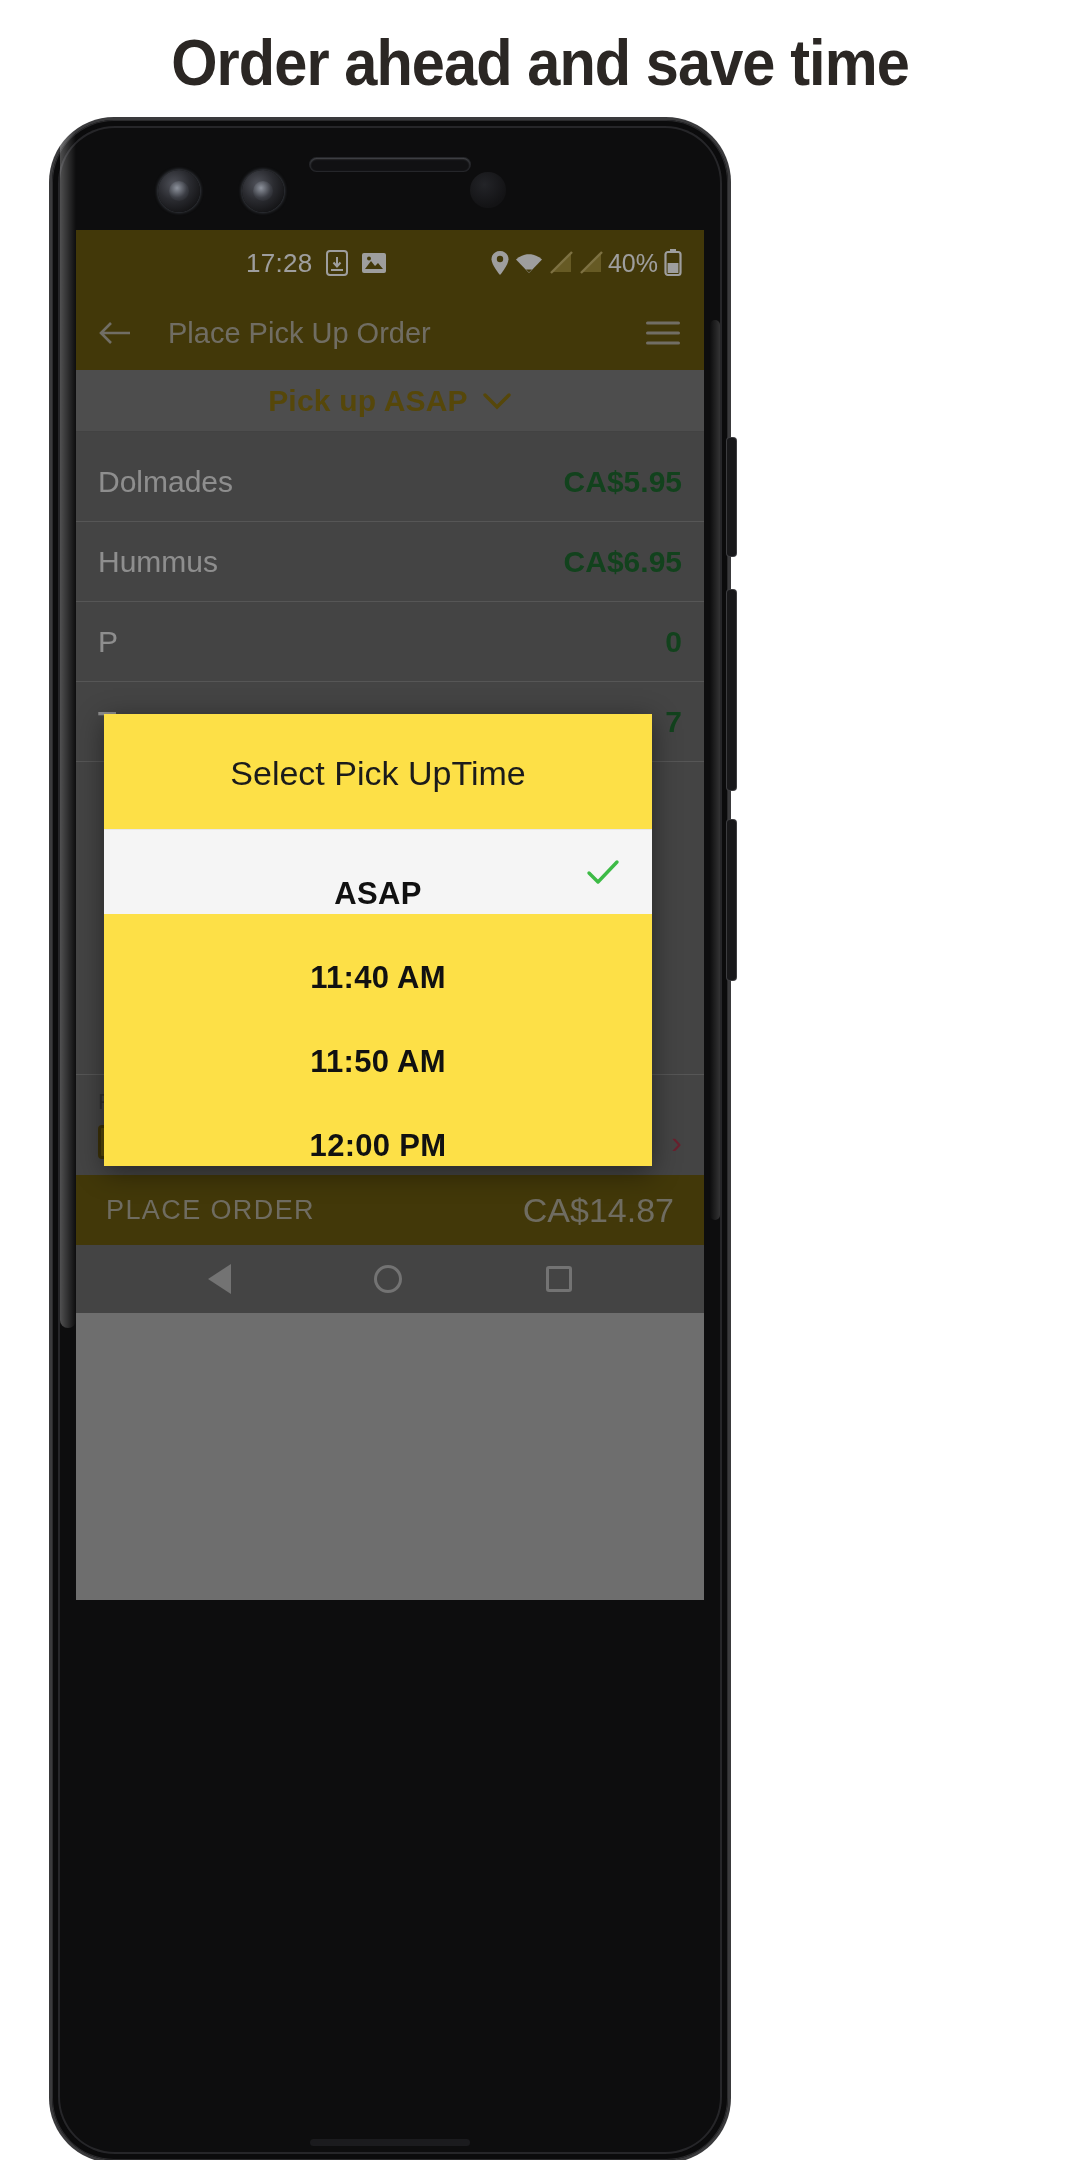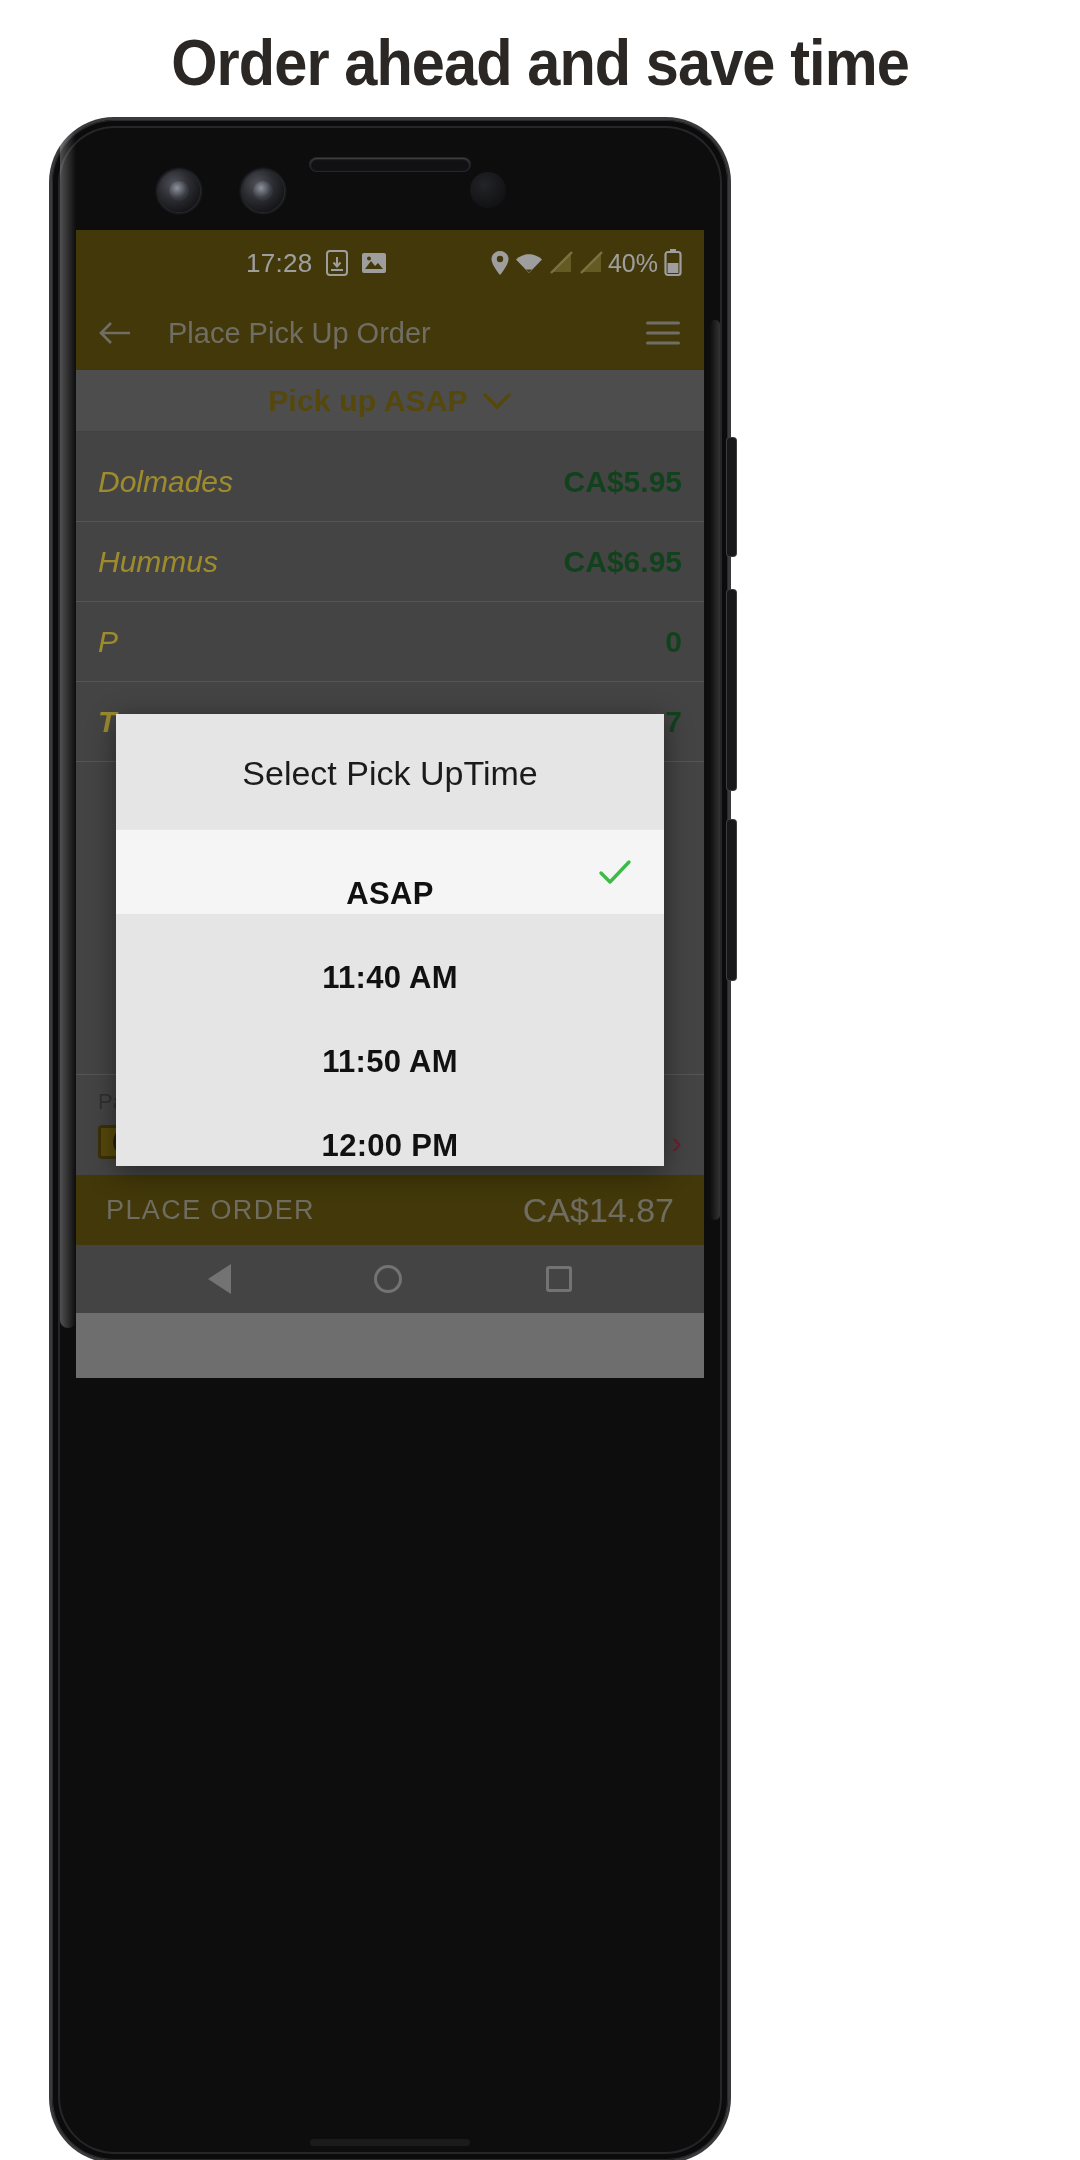--- a/index.html
+++ b/index.html
@@ -126,21 +126,21 @@
     border-radius: 5px;
     background: #1b1b1e;
   }
 
   
   .screen {
     position: absolute;
     left: 24px;
     top: 110px;
     width: 628px;
-    height: 1148px;
+    height: 1370px;
     overflow: hidden;
     background: #6e6e6e;
   }
 
   
   .dim { filter: brightness(0.62); }
 
   
   .statusbar {
     height: 66px;
@@ -229,21 +229,21 @@
   
   .basket-body { background: #6e6e6e; padding-top: 10px; }
   .item-row {
     display: flex;
     align-items: center;
     justify-content: space-between;
     height: 80px;
     padding: 0 22px;
     border-bottom: 1px solid #8a8a8a;
   }
-  .item-name { font-size: 30px; color: #fde047; font-style: italic; }
+  .item-name { font-size: 30px; color: #e5e5e5; }
   .item-price { font-size: 30px; font-weight: bold; color: #1d6b2e; }
   .item-row.total .item-name,
   .item-row.total .item-price { font-weight: bold; }
   .spacer-fill { height: 312px; background: #6e6e6e; }
 
   
   .payment-block {
     background: #6e6e6e;
     border-top: 1px solid #8a8a8a;
     padding: 14px 22px 16px 22px;
@@ -302,24 +302,24 @@
   }
   .nav-sq {
     width: 26px; height: 26px;
     border: 3px solid #b9b9b9;
     border-radius: 3px;
   }
 
   
   .dialog {
     position: absolute;
-    left: 40px;
+    left: 28px;
     top: 484px;
     width: 548px;
-    background: #e5e5e5;
+    background: #fde047;
     box-shadow: 0 6px 26px rgba(0,0,0,0.45);
     z-index: 20;
   }
   .dlg-title {
     text-align: center;
     font-size: 34px;
     color: #1b1b1b;
     padding: 40px 0 36px 0;
   }
   .dlg-options { border-top: 1px solid #e8e8e8; }

